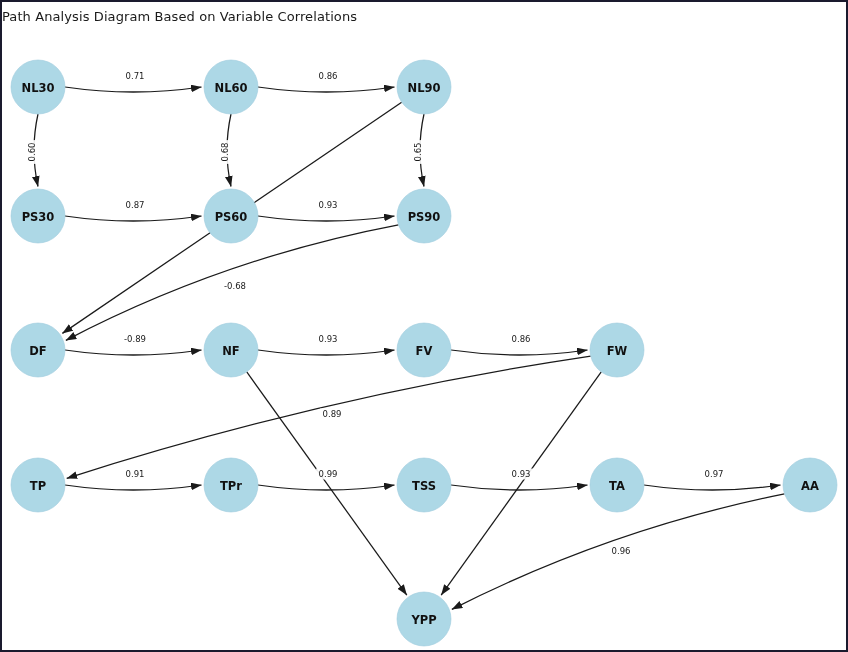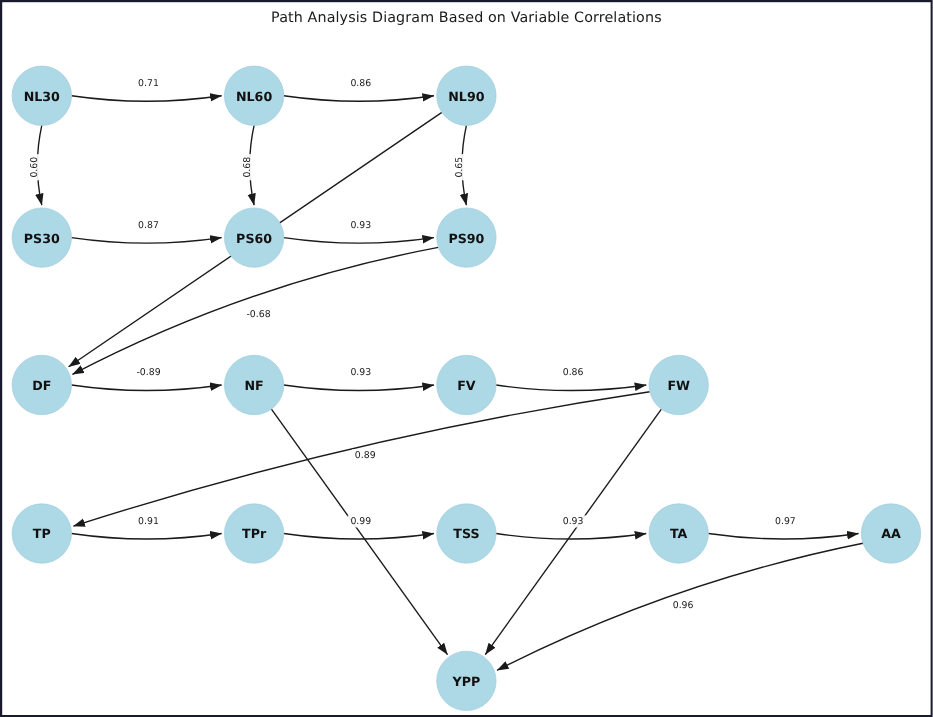--- a/index.html
+++ b/index.html
@@ -15,21 +15,21 @@
     border: 2px solid #1a1a2e;
     box-sizing: border-box;
     overflow: hidden;
     font-family: "DejaVu Sans", "Liberation Sans", sans-serif;
   }
   #title {
     position: absolute;
     top: 7px;
     left: 0;
     width: 100%;
-    text-align: center;
+    text-align: left;
     font-size: 13px;
     color: #1a1a1a;
     font-family: "DejaVu Sans", "Liberation Sans", sans-serif;
     letter-spacing: 0.1px;
   }
   #canvas {
     position: absolute;
     top: 0;
     left: 0;
     width: 848px;

